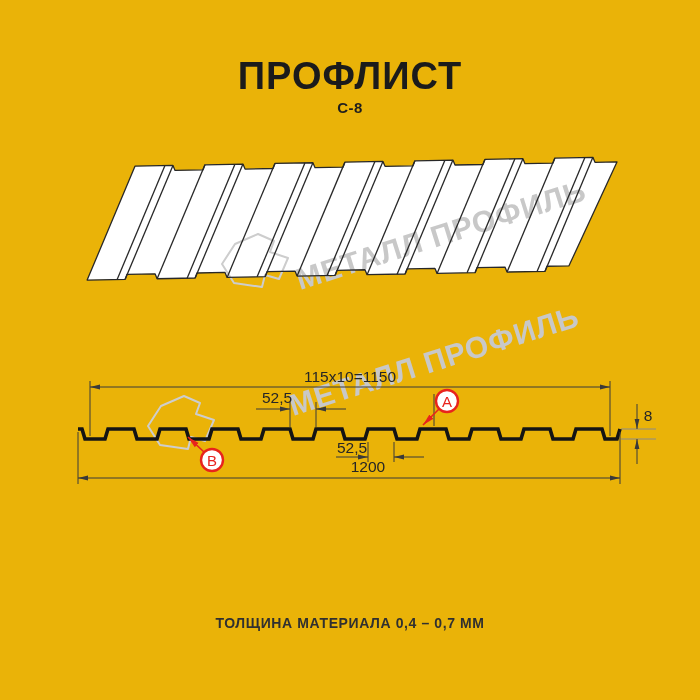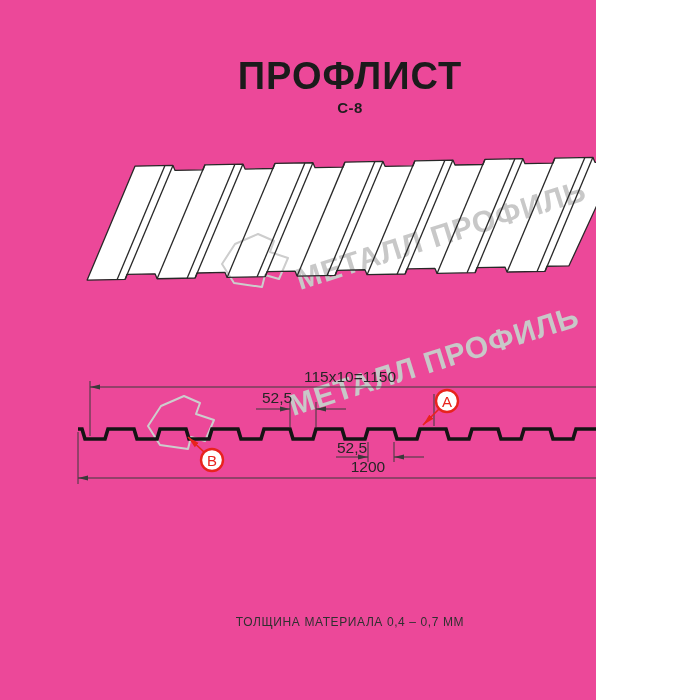--- a/index.html
+++ b/index.html
@@ -1,29 +1,29 @@
 <!DOCTYPE html>
 <html><head>
 <meta charset="utf-8">
 <style>
   html,body{margin:0;padding:0;background:#fff;}
   .page{
-    position:relative;width:596px;height:700px;background:#ec4899;
+    position:relative;width:700px;height:700px;background:#eab308;
     font-family:"Liberation Sans","DejaVu Sans",sans-serif;overflow:hidden;
   }
   .hdr{position:absolute;top:56px;left:0;width:700px;text-align:center;}
   .hdr .title{
     font-size:38px;font-weight:800;letter-spacing:1px;color:#1b1b1b;line-height:1.1;
   }
   .hdr .subtitle{
     margin-top:1px;font-size:15px;font-weight:700;letter-spacing:.5px;color:#1e1e1e;
   }
   .ftr{
     position:absolute;top:615px;left:0;width:700px;text-align:center;
-    font-size:12px;font-weight:400;letter-spacing:.6px;color:#303030;
+    font-size:14px;font-weight:700;letter-spacing:.6px;color:#303030;
   }
   svg.draw{position:absolute;left:0;top:0;width:700px;height:700px;}
   .dimtext{font-family:"Liberation Sans","DejaVu Sans",sans-serif;}
 </style>
 </head>
 <body>
 
 <div class="page">
 
   <div class="hdr">

